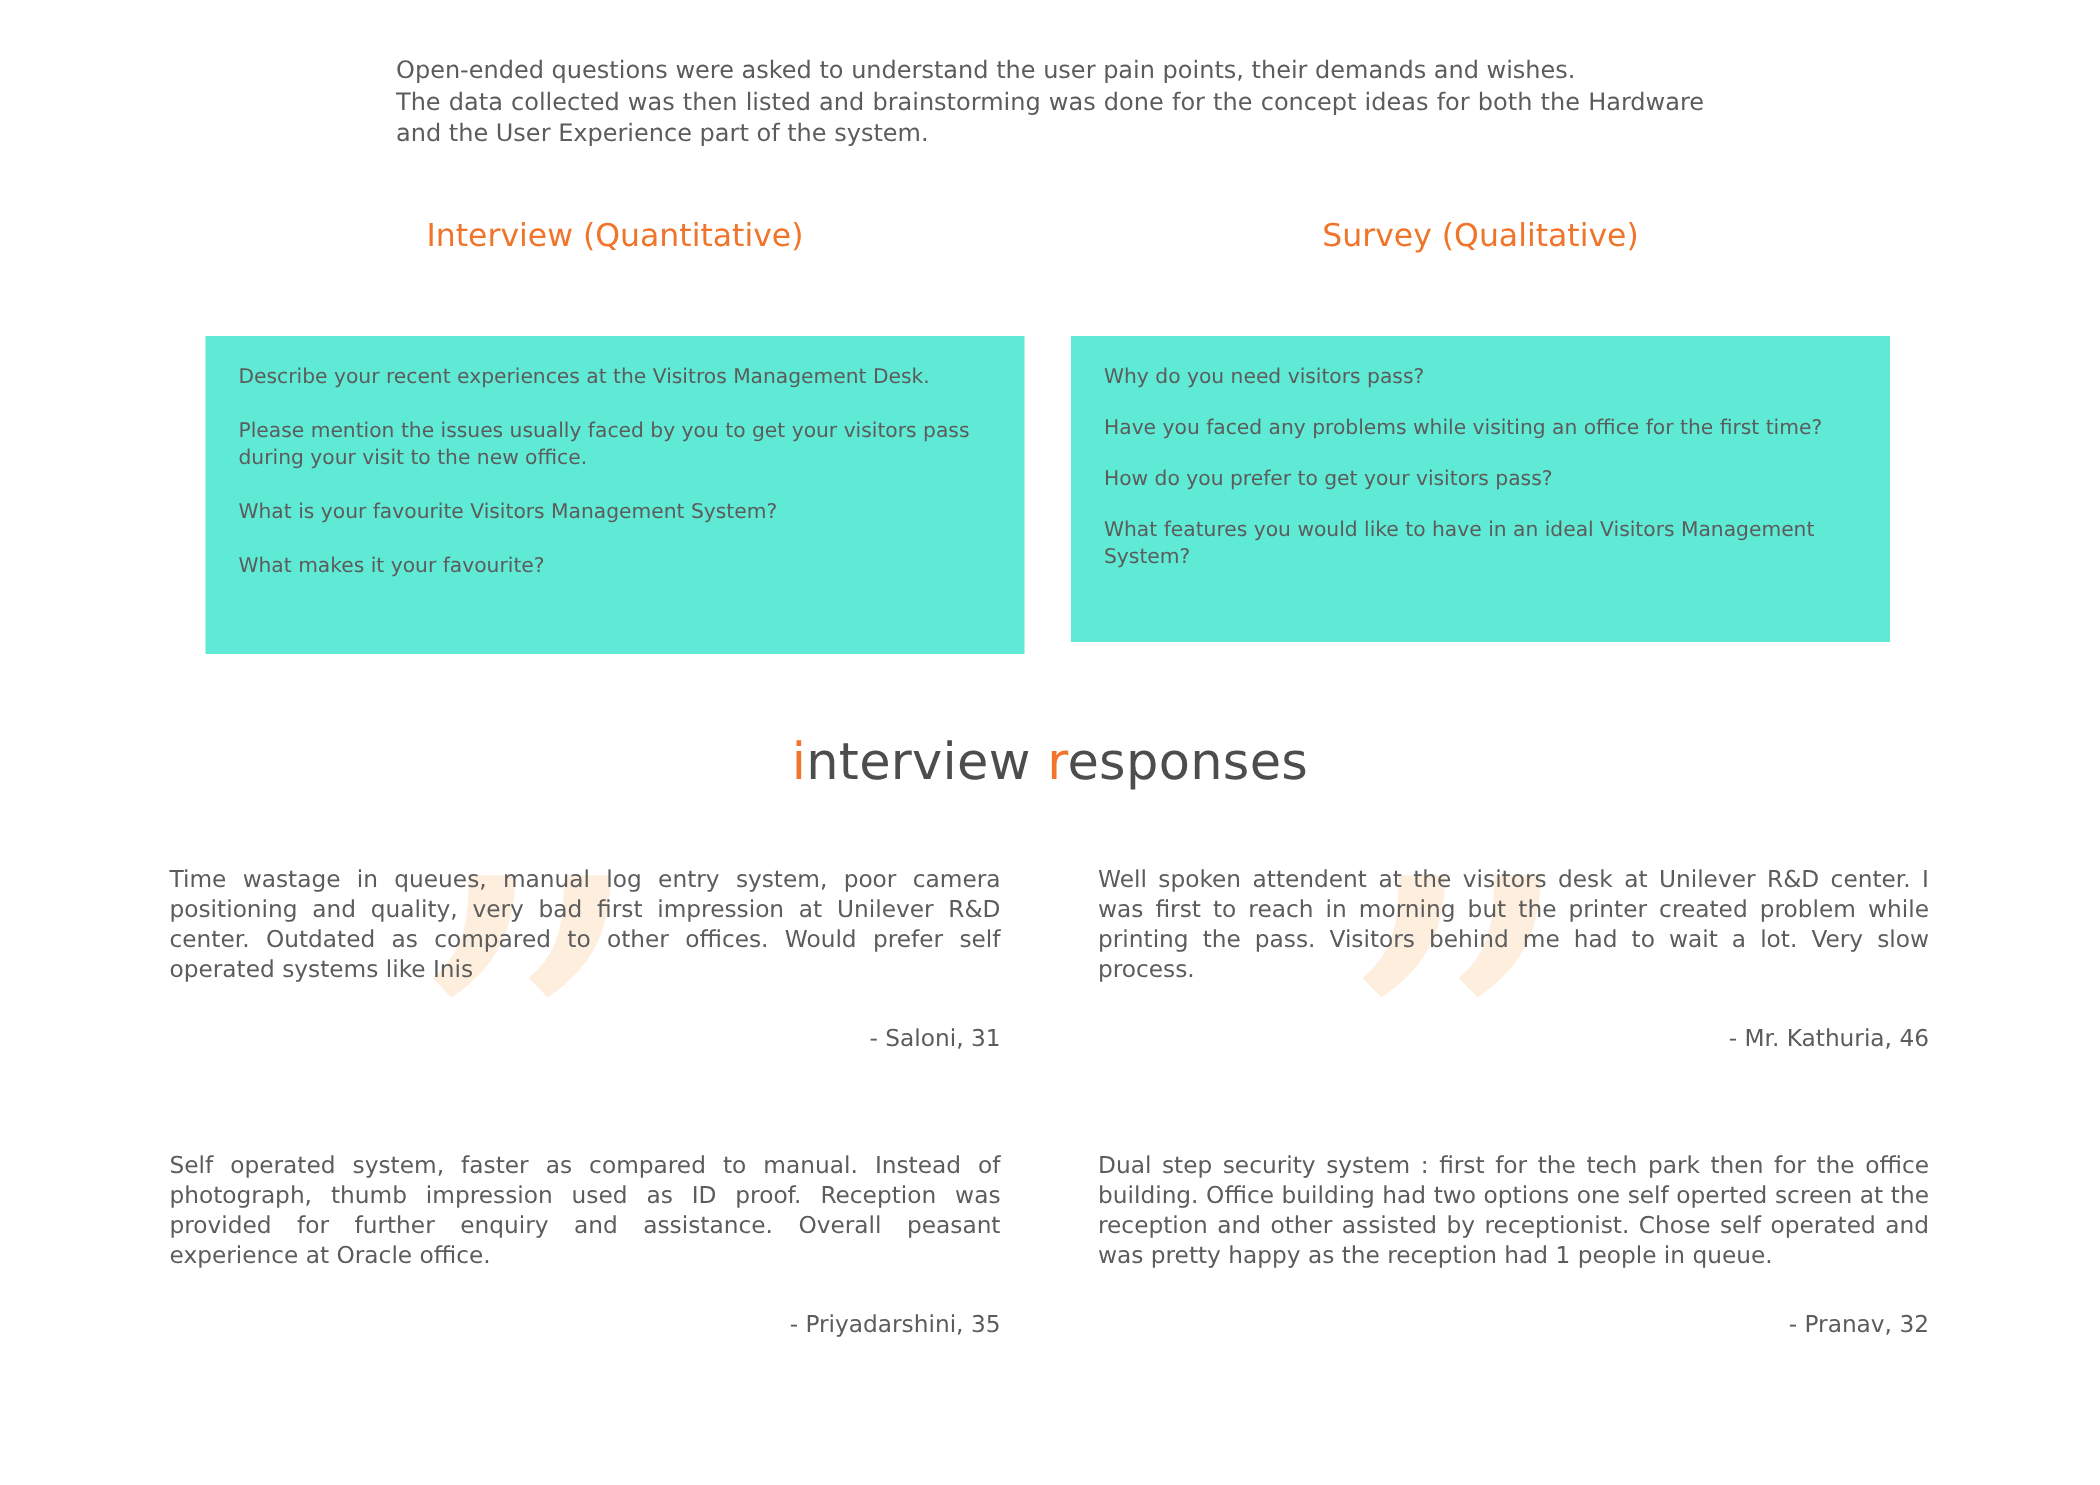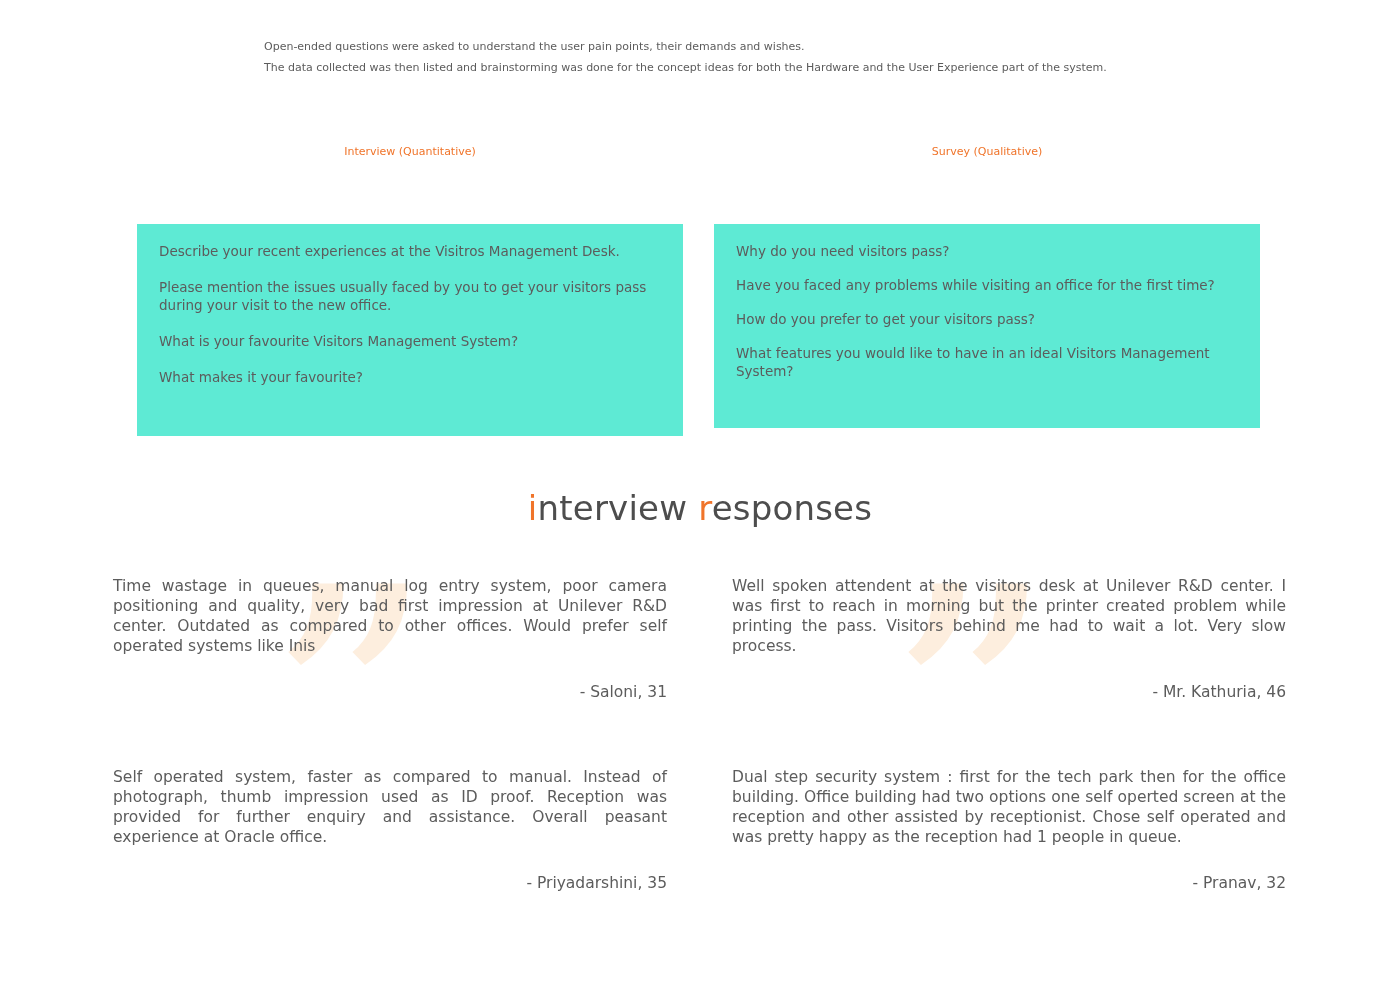--- a/index.html
+++ b/index.html
@@ -21,31 +21,31 @@
     width: 1400px;
     height: 990px;
   }
 
   
   .intro {
     position: absolute;
     left: 264px;
     top: 36px;
     width: 872px;
-    font-size: 11px;
+    font-size: 16px;
     line-height: 21px;
     color: #5c5c5c;
     text-align: justify;
   }
   .intro .line1 { text-align: left; }
 
   
   .col-head {
     position: absolute;
-    font-size: 11px;
+    font-size: 21px;
     color: #f0742a;
     text-align: center;
   }
   .col-head.left  { left: 137px; top: 145px; width: 546px; }
   .col-head.right { left: 714px; top: 145px; width: 546px; }
 
   .qbox {
     position: absolute;
     background: #5eead4;
     padding: 18px 22px 20px 22px;

